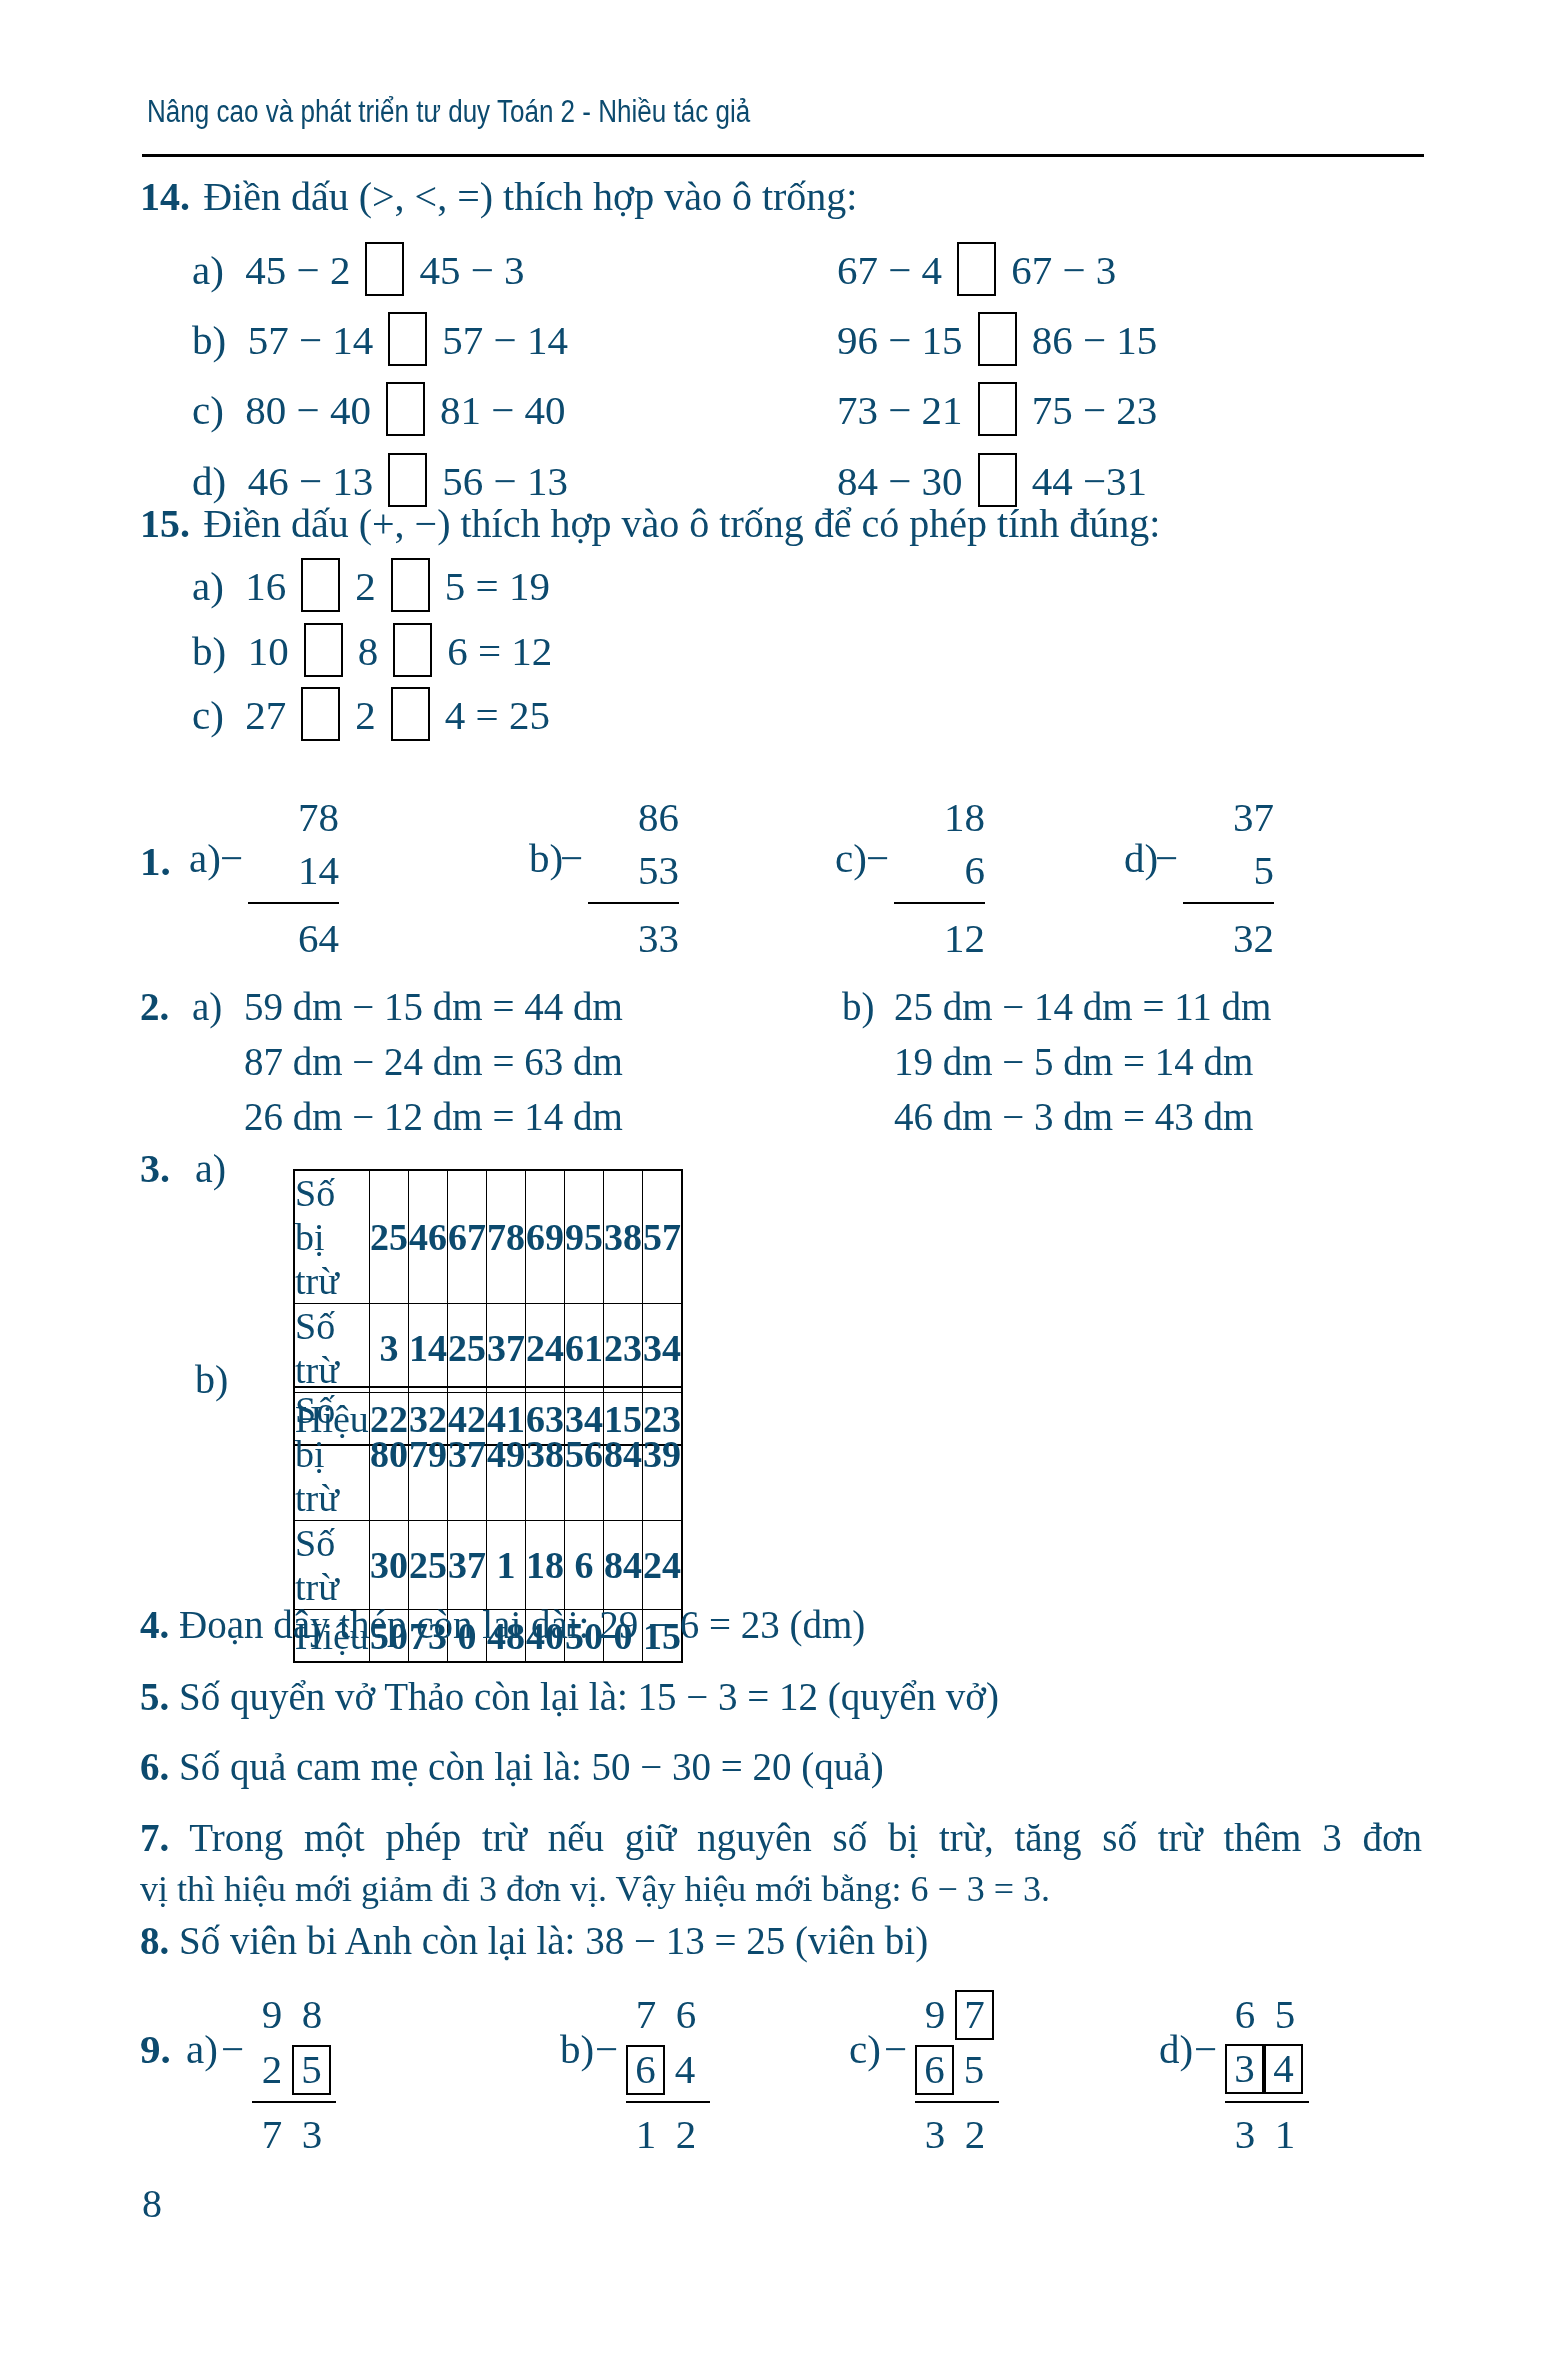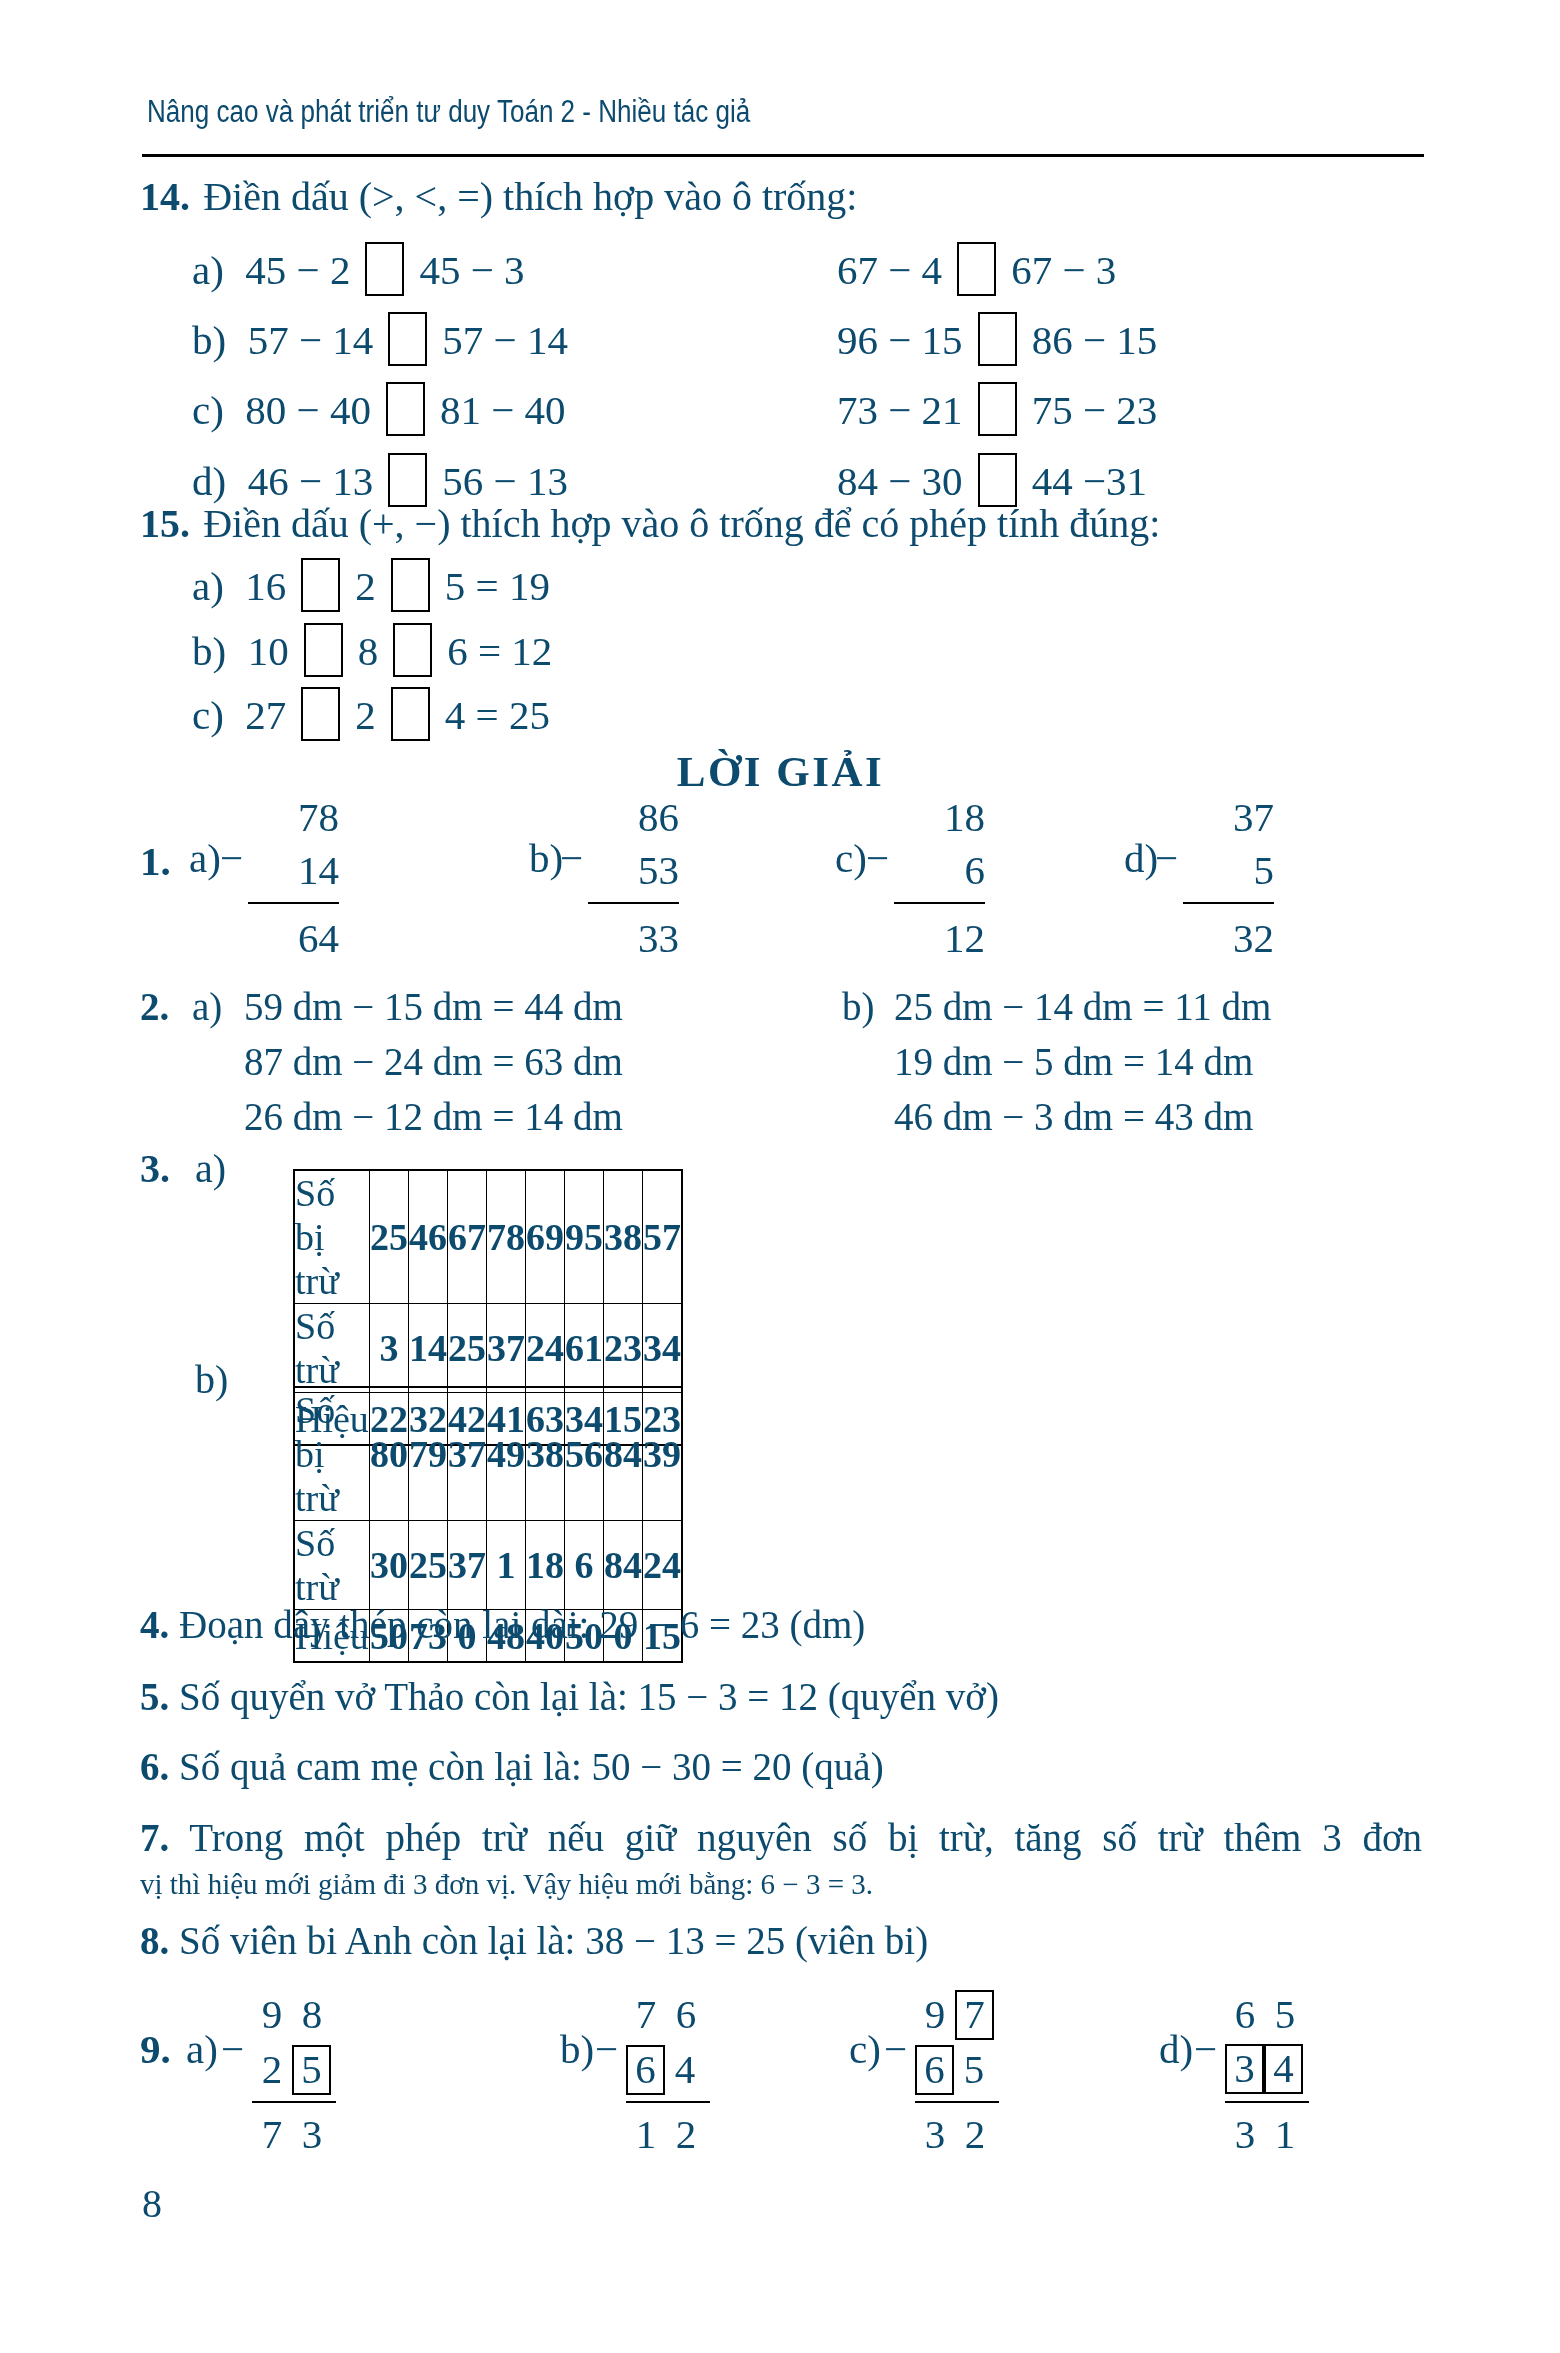--- a/index.html
+++ b/index.html
@@ -33,21 +33,21 @@
   .tline{position:absolute;font-size:39px;white-space:nowrap;}
   .b{font-weight:bold;}
   
   .stable{position:absolute;left:293px;border-collapse:collapse;border:2.5px solid #000;}
   .stable td{border:1.7px solid #000;height:51px;font-size:38px;text-align:center;padding:0;}
   .stable td.lbl{width:180px;text-align:left;}
   .stable td.d{width:97px;font-weight:bold;}
   .stable tr.diff td.d{font-weight:bold;}
   
   .jline{position:absolute;left:140px;width:1282px;font-size:39px;text-align:justify;text-align-last:justify;}
-  .nline{position:absolute;left:140px;font-size:29px;white-space:nowrap;}
+  .nline{position:absolute;left:140px;font-size:36px;white-space:nowrap;}
   
   .p9item{position:absolute;top:1989px;font-size:41px;}
   .p9item .key{position:absolute;left:-66px;top:36px;}
   .p9item .minus{position:absolute;left:-31px;top:36px;}
   .drow{height:55px;white-space:nowrap;}
   .dcell{display:inline-block;width:40px;height:51px;line-height:51px;text-align:center;vertical-align:bottom;}
   .dcell.boxed{width:35px;height:46px;line-height:45px;border:2.5px solid #000;}
   .p9rule{width:84px;border-top:2.5px solid #000;margin:1.7px 0 6.6px;}
   .pagenum{position:absolute;left:142px;top:2180px;font-size:40px;}
 </style>
@@ -89,21 +89,20 @@
       <span class="grp" style="left:192px"><span class="key">a)</span><span>16</span><span class="sqbox"></span><span>2</span><span class="sqbox"></span><span>5 = 19</span></span>
     </div>
     <div class="abs" style="top:623px;left:0;width:100%">
       <span class="grp" style="left:192px"><span class="key">b)</span><span>10</span><span class="sqbox"></span><span>8</span><span class="sqbox"></span><span>6 = 12</span></span>
     </div>
     <div class="abs" style="top:687px;left:0;width:100%">
       <span class="grp" style="left:192px"><span class="key">c)</span><span>27</span><span class="sqbox"></span><span>2</span><span class="sqbox"></span><span>4 = 25</span></span>
     </div>
   </div>
 
-  <div class="abs" style="top:747px;left:0;width:1561px;text-align:center;font-size:43px;font-weight:bold;letter-spacing:2.5px">LỜI GIẢI</div>
 
   <div class="sec">
     <span class="abs b" style="left:140px;top:837px;font-size:41px">1.</span>
     <div class="vsub" style="left:248px;top:791px">
       <span class="key">a)</span>
       <span class="minus">−</span>
       <div class="num">78</div>
       <div class="num">14</div>
       <div class="vrule"></div>
       <div class="num">64</div>

